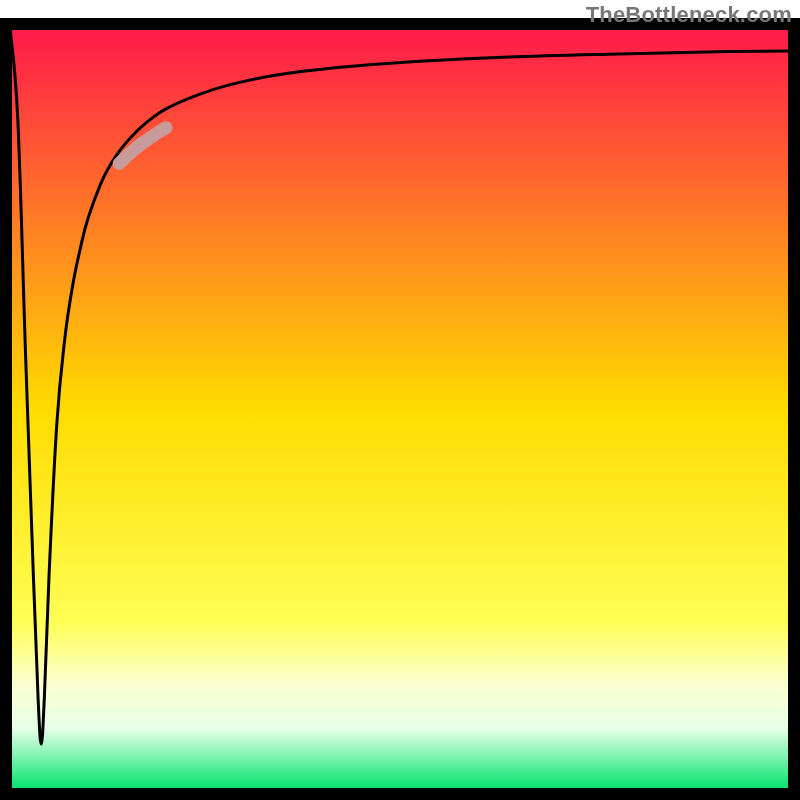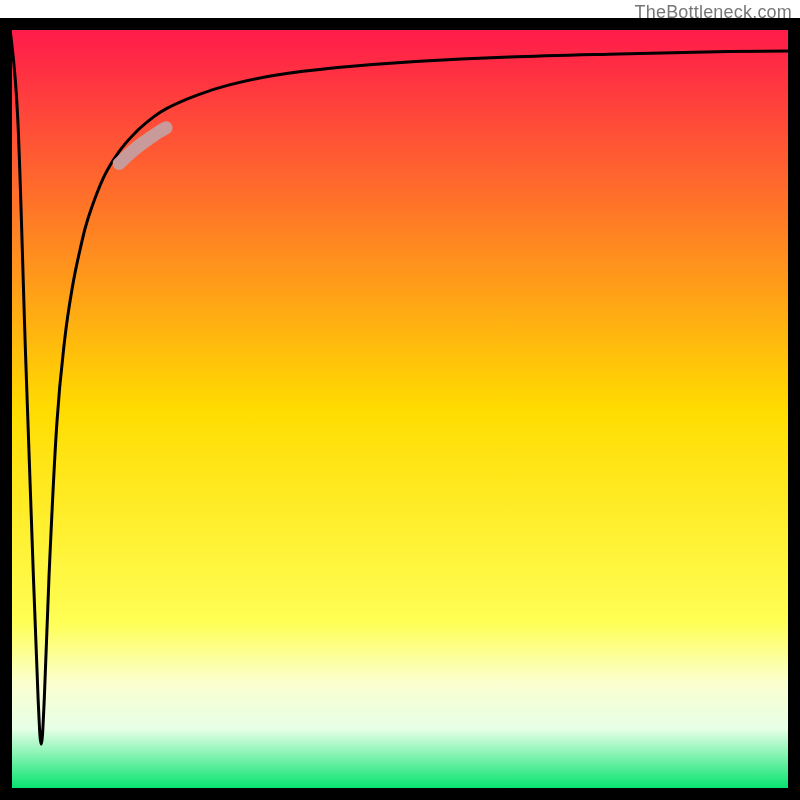--- a/index.html
+++ b/index.html
@@ -12,22 +12,22 @@
   }
   .chart-wrap {
     position: relative;
     width: 800px;
     height: 800px;
   }
   .watermark {
     position: absolute;
     top: 2px;
     right: 8px;
-    font-size: 18px;
-    font-weight: 400;
+    font-size: 22px;
+    font-weight: 700;
     color: #777777;
     letter-spacing: 0.2px;
     z-index: 3;
   }
   svg.chart {
     position: absolute;
     top: 0;
     left: 0;
     width: 800px;
     height: 800px;

